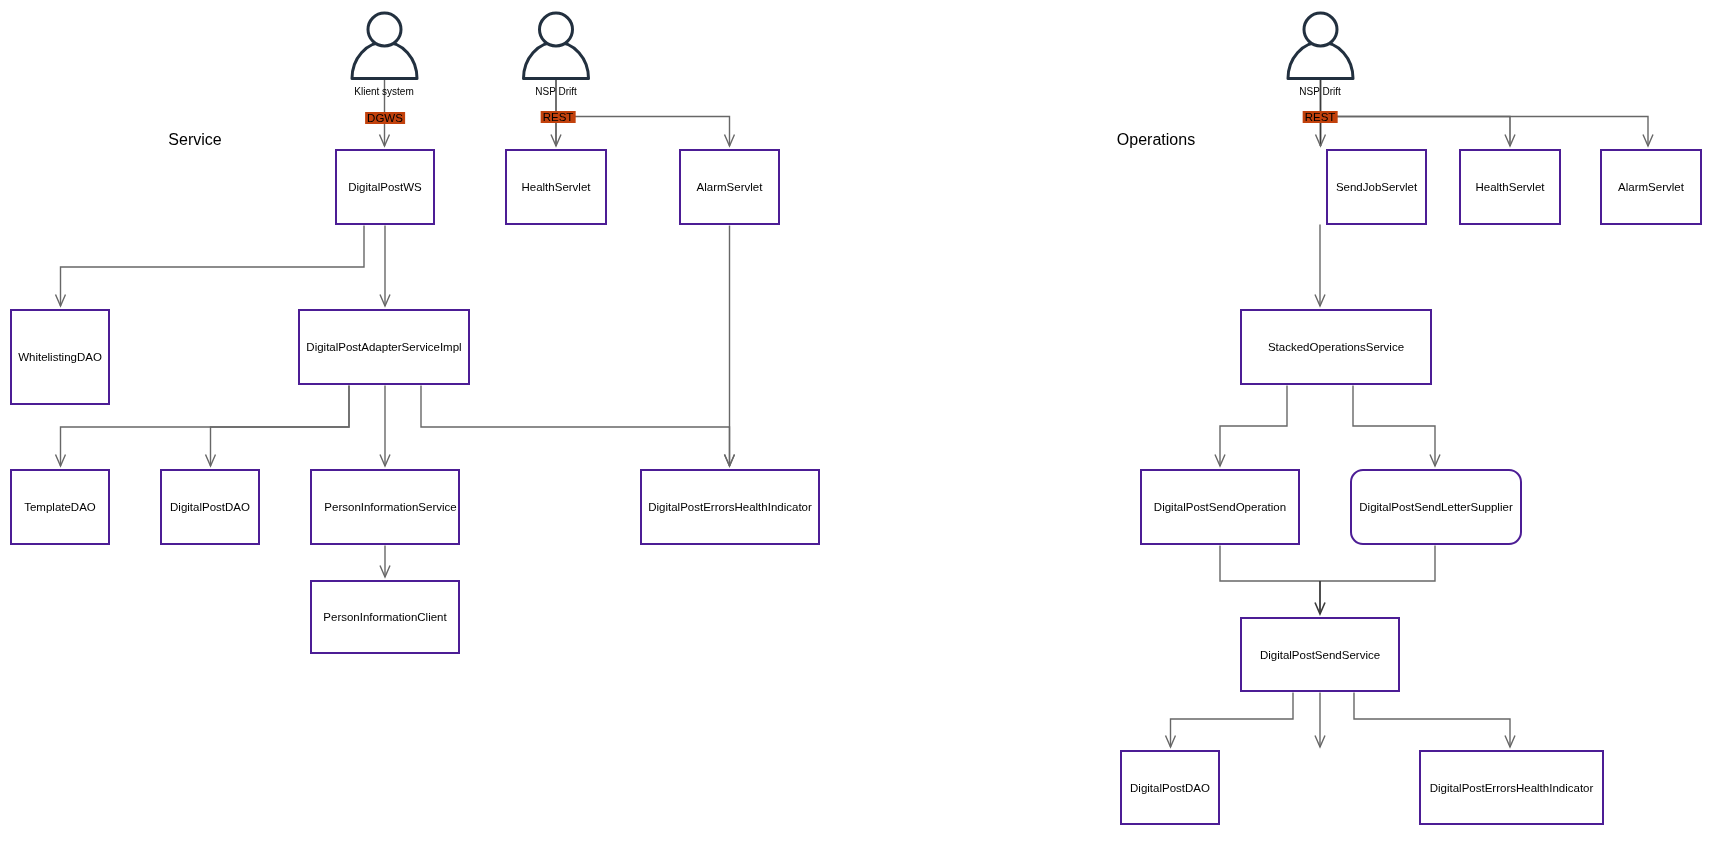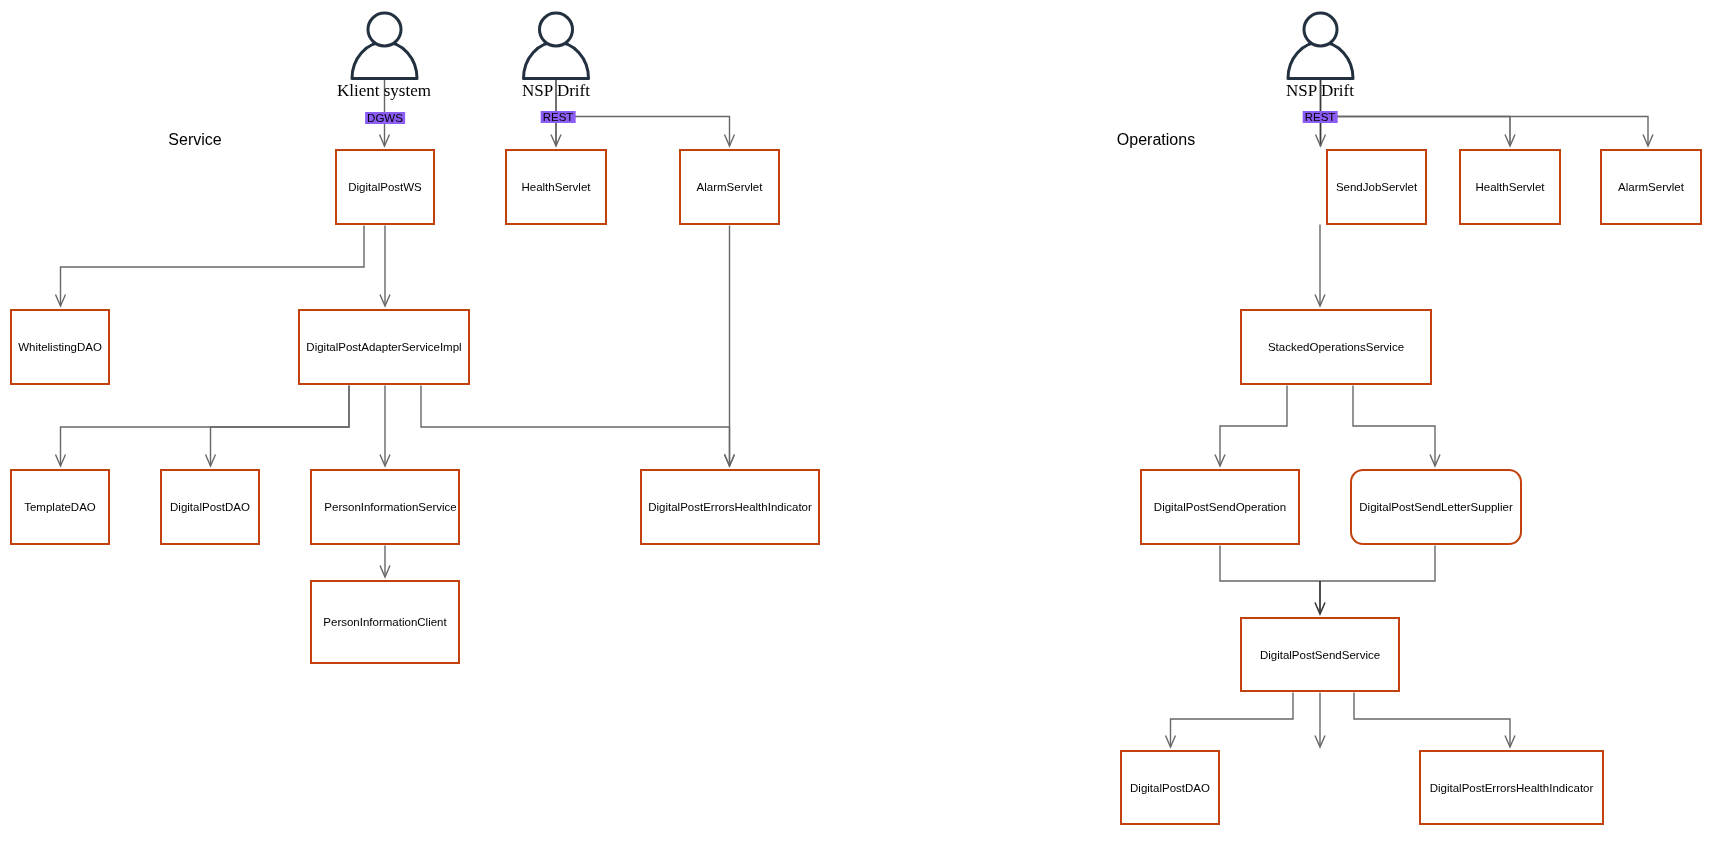--- a/index.html
+++ b/index.html
@@ -13,48 +13,47 @@
     overflow: hidden;
   }
   #wires {
     position: absolute;
     left: 0; top: 0;
     width: 1720px; height: 845px;
   }
   .node {
     position: absolute;
     box-sizing: border-box;
-    border: 2px solid #c2410c;
+    border: 2px solid #4c1d95;
     background: #ffffff;
     display: flex;
     align-items: center;
     justify-content: center;
     text-align: center;
     font-size: 11.5px;
     white-space: nowrap;
   }
   .section-title {
     position: absolute;
     transform: translate(-50%, -50%);
     font-size: 16px;
     white-space: nowrap;
   }
   .actor-label {
     position: absolute;
     transform: translate(-50%, -50%);
-    font-size: 17px;
+    font-size: 10px;
     white-space: nowrap;
-    font-family: Liberation Serif, serif;
   }
   .edge-label {
     position: absolute;
     transform: translate(-50%, -50%);
     font-size: 11.5px;
     white-space: nowrap;
-    background: #8b5cf6;
+    background: #c2410c;
     padding: 0 2px;
   }
 </style>
 </head>
 <body>
 
 <div id="canvas">
 
   <svg id="wires" viewBox="0 0 1720 845" xmlns="http://www.w3.org/2000/svg">
     <defs>
@@ -139,27 +138,27 @@
   <div class="actor-label" style="left:556px; top:91px;">NSP Drift</div>
   <div class="actor-label" style="left:1320px; top:91px;">NSP Drift</div>
 
   <div class="edge-label" style="left:385px; top:118px;">DGWS</div>
   <div class="edge-label" style="left:558px; top:117px;">REST</div>
   <div class="edge-label" style="left:1320px; top:117px;">REST</div>
 
   <div class="node" style="left:335px; top:149px; width:100px; height:76px;">DigitalPostWS</div>
   <div class="node" style="left:505px; top:149px; width:102px; height:76px;">HealthServlet</div>
   <div class="node" style="left:679px; top:149px; width:101px; height:76px;">AlarmServlet</div>
-  <div class="node" style="left:10px; top:309px; width:100px; height:76px;">WhitelistingDAO</div>
+  <div class="node" style="left:10px; top:309px; width:100px; height:96px;">WhitelistingDAO</div>
   <div class="node" style="left:298px; top:309px; width:172px; height:76px;">DigitalPostAdapterServiceImpl</div>
   <div class="node" style="left:10px; top:469px; width:100px; height:76px;">TemplateDAO</div>
   <div class="node" style="left:160px; top:469px; width:100px; height:76px;">DigitalPostDAO</div>
   <div class="node" style="left:310px; top:469px; width:150px; height:76px;padding-left:11px;">PersonInformationService</div>
   <div class="node" style="left:640px; top:469px; width:180px; height:76px;">DigitalPostErrorsHealthIndicator</div>
-  <div class="node" style="left:310px; top:580px; width:150px; height:84px;">PersonInformationClient</div>
+  <div class="node" style="left:310px; top:580px; width:150px; height:74px;">PersonInformationClient</div>
 
   <div class="node" style="left:1326px; top:149px; width:101px; height:76px;">SendJobServlet</div>
   <div class="node" style="left:1459px; top:149px; width:102px; height:76px;">HealthServlet</div>
   <div class="node" style="left:1600px; top:149px; width:102px; height:76px;">AlarmServlet</div>
   <div class="node" style="left:1240px; top:309px; width:192px; height:76px;">StackedOperationsService</div>
   <div class="node" style="left:1140px; top:469px; width:160px; height:76px;">DigitalPostSendOperation</div>
   <div class="node" style="left:1350px; top:469px; width:172px; height:76px;border-radius:13px;">DigitalPostSendLetterSupplier</div>
   <div class="node" style="left:1240px; top:617px; width:160px; height:75px;">DigitalPostSendService</div>
   <div class="node" style="left:1120px; top:750px; width:100px; height:75px;">DigitalPostDAO</div>
   <div class="node" style="left:1419px; top:750px; width:185px; height:75px;">DigitalPostErrorsHealthIndicator</div>

